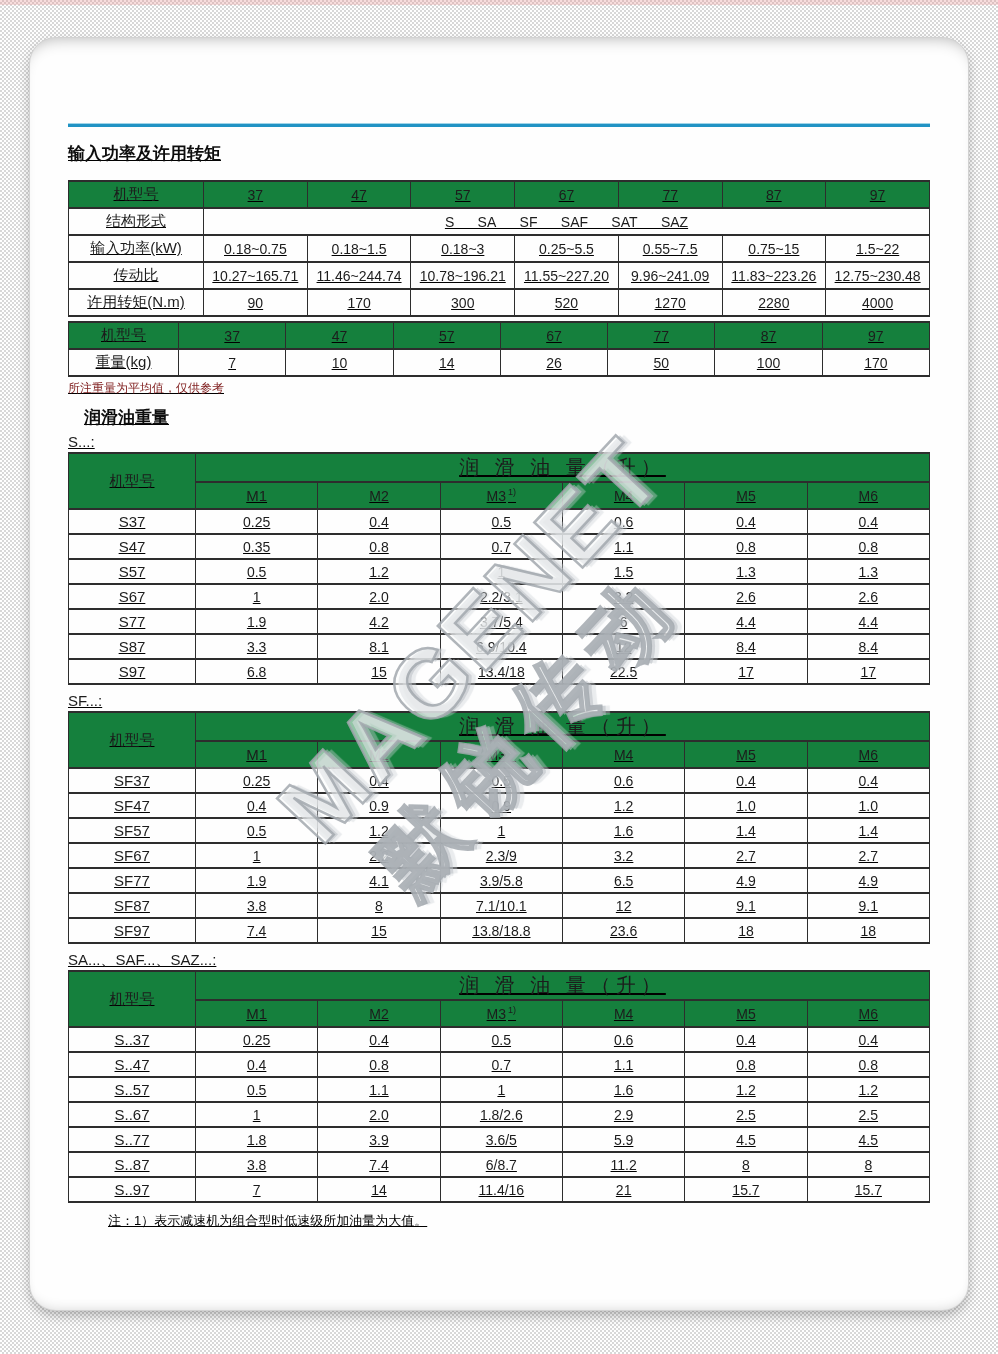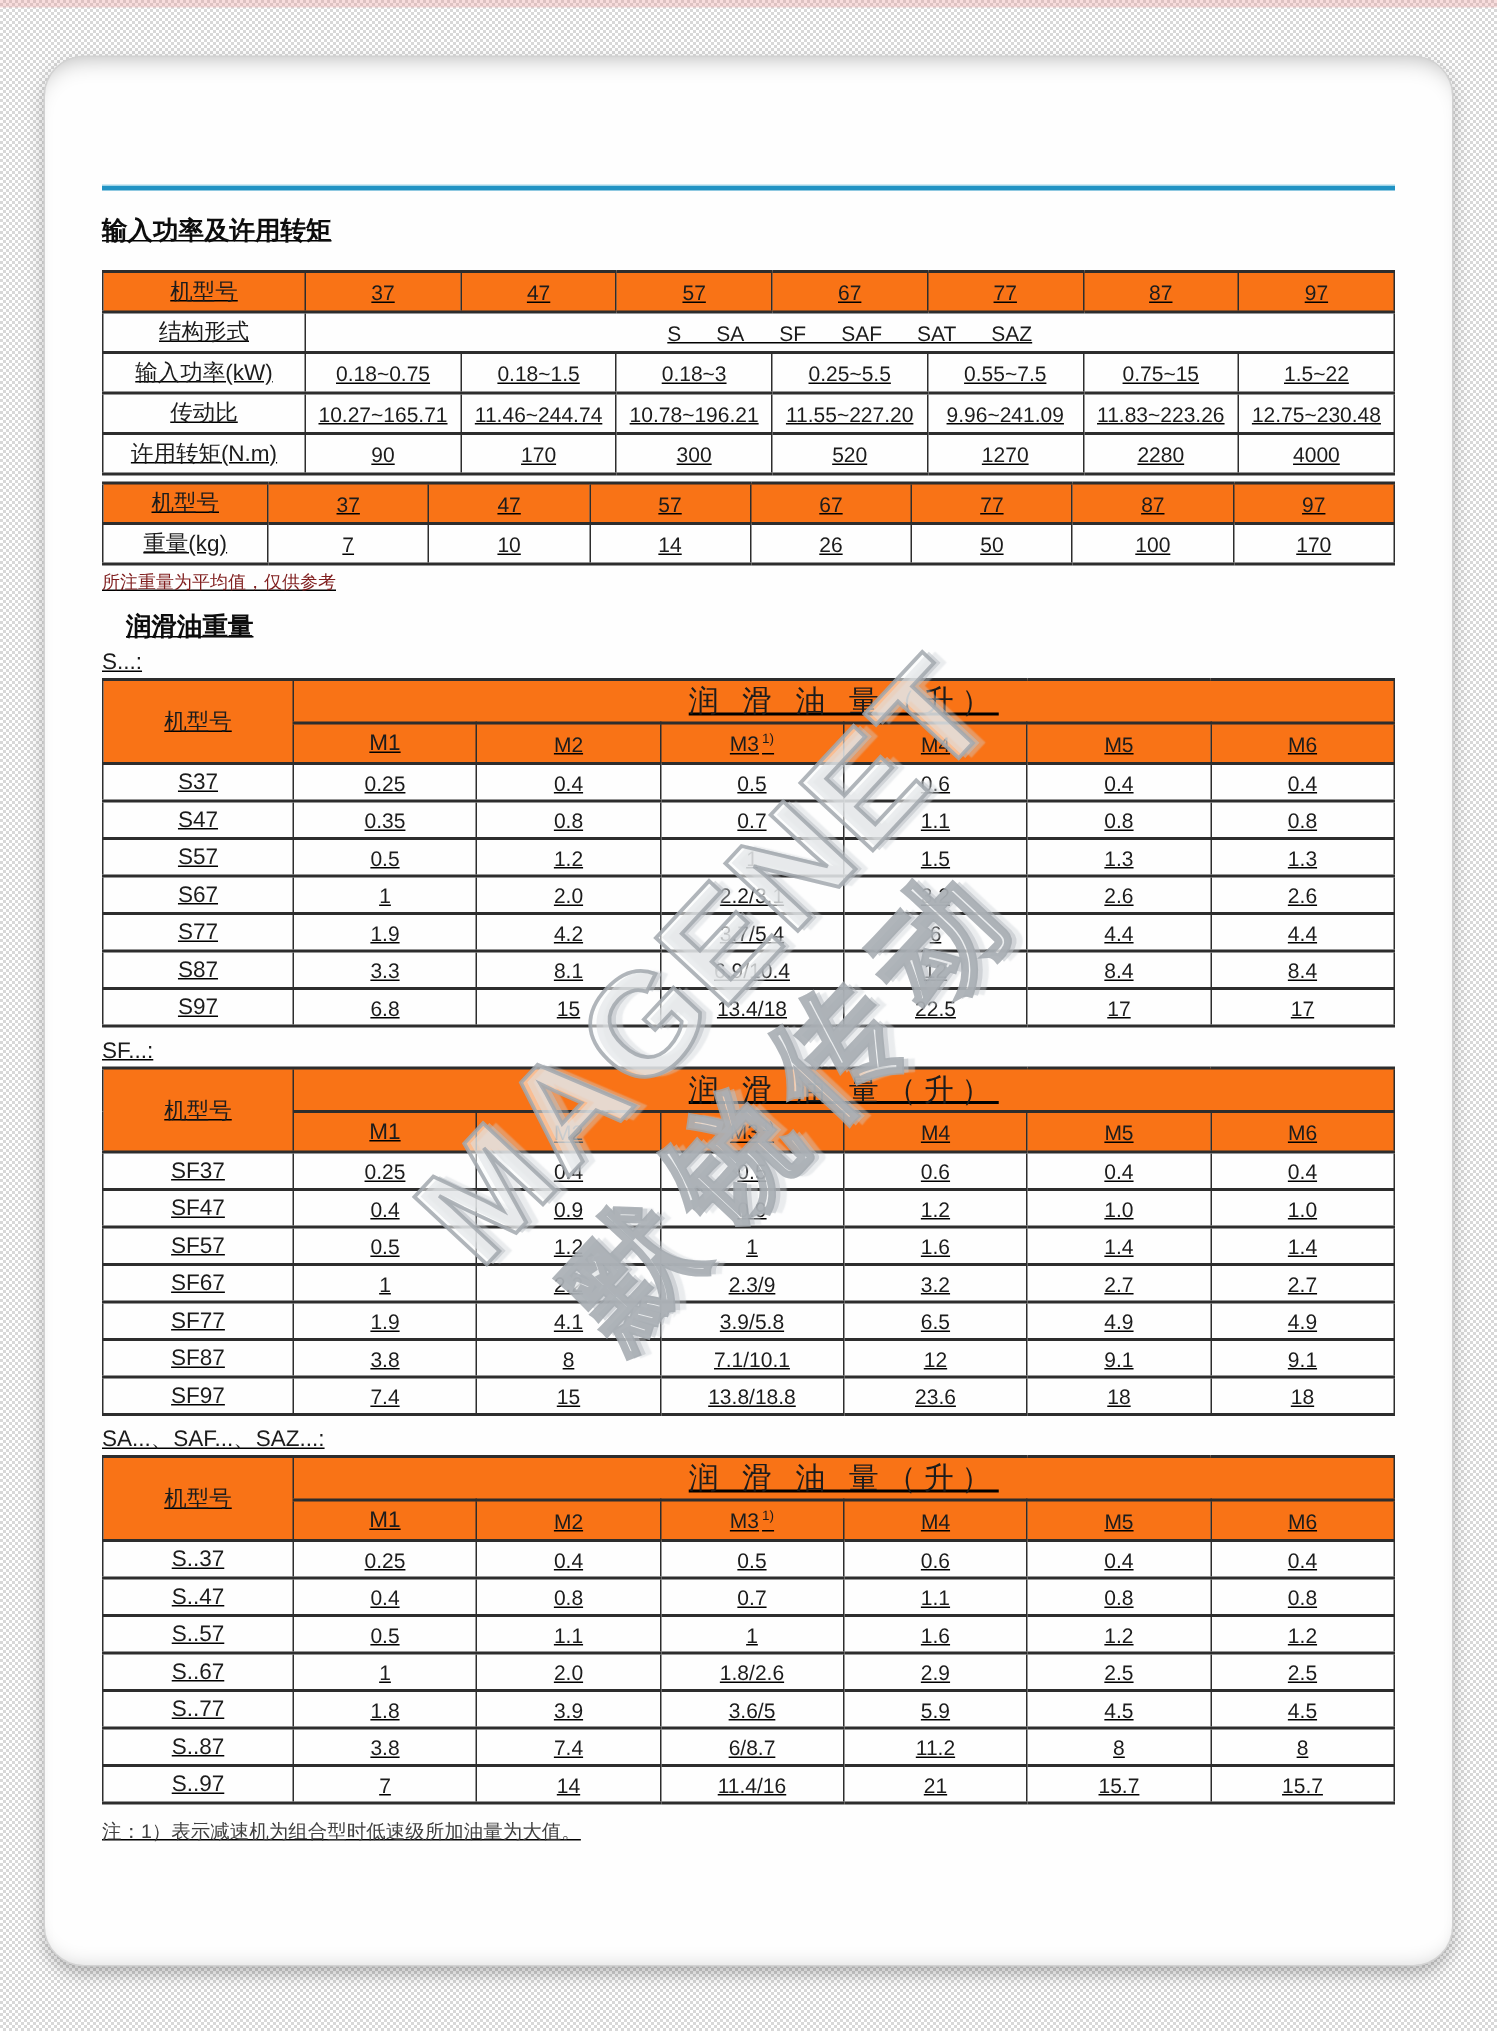--- a/index.html
+++ b/index.html
@@ -23,29 +23,29 @@
   .content{ padding:0 38px; position:relative; }
   .rule-blue{ height:3px; background:#2193c4; margin-top:86px;
     box-shadow:0 -1px 0 #9fd4e8; }
   .sec{ font-size:17px; font-weight:bold; color:#0d0d0d; line-height:22px; }
   .sec-power{ margin:16px 0 0 0; }
   .sec-weight{ margin:11px 0 0 0; }
   .sec-oil{ margin:11px 0 0 16px; }
   .note-sm{ font-size:12px; line-height:15px; color:#7f1d1d; margin-top:4px; }
   .series-label{ font-size:15px; line-height:15px; color:#1c1c1c; margin:5px 0 3px 0; }
   .series-label.mid{ margin-top:8px; }
-  .note-bottom{ font-size:13px; line-height:17px; color:#404040; margin-top:9px; }
+  .note-bottom{ font-size:13px; line-height:17px; color:#000000; margin-top:9px;margin-left:40px; }
 
   table.tbl{ width:100%; border-collapse:collapse; table-layout:fixed; }
   .tbl th,.tbl td{
     border:solid #2d2d2d; border-width:2px 1px;
     text-align:center; vertical-align:middle;
     font-weight:400; color:#1c1c1c; font-size:14px; padding:0;
   }
-  .tbl thead th{ background:#f97316; }
+  .tbl thead th{ background:#15803d; }
   .tbl th:first-child, .tbl td[data-name="row-label-cell"]{ font-size:15px; }
   .tbl1{ margin-top:15px; }
   .tbl1 th,.tbl1 td{ height:27px; }
   .tbl2{ margin-top:4px; }
   .tbl2 th,.tbl2 td{ height:27px; }
   .tbl-oil th,.tbl-oil td{ height:25px; }
   .tbl-oil thead tr.m-row th{ height:27px; }
   .tbl-oil .oil-th{ letter-spacing:5px; font-size:20px; }
   .tbl-oil .model-th{ font-size:15px; }
   .tbl-oil sup{ font-size:9px; vertical-align:super; margin-left:2px; }

